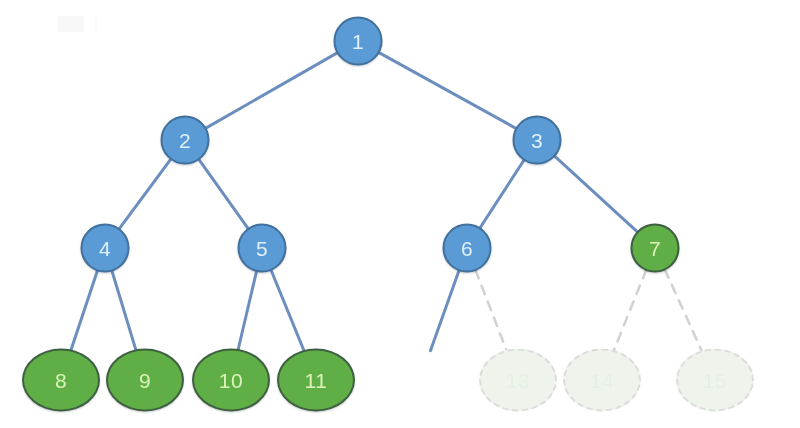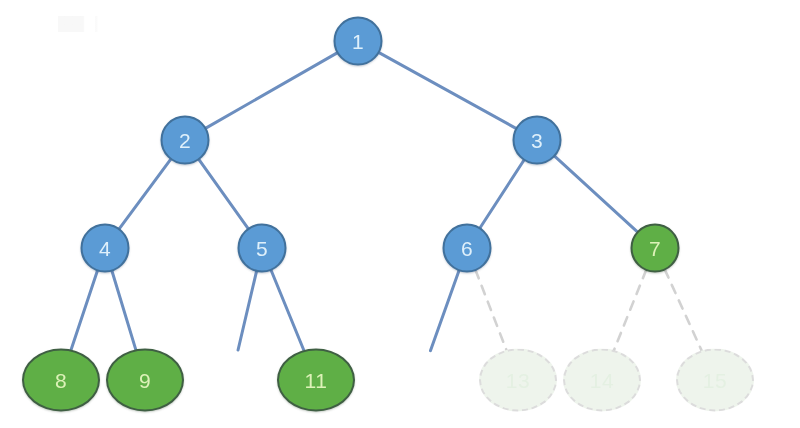--- a/index.html
+++ b/index.html
@@ -141,20 +141,23 @@
       </div>
       <div class="node green circle" style="left: 655px; top: 248px;">
         <span class="node-label">7</span>
       </div>
       <div class="node green ellipse" style="left: 61px; top: 380px;">
         <span class="node-label">8</span>
       </div>
       <div class="node green ellipse" style="left: 145px; top: 380px;">
         <span class="node-label">9</span>
       </div>
+      <div class="node green ellipse" style="left: 231px; top: 380px;">
+        <span class="node-label">10</span>
+      </div>
       <div class="node green ellipse" style="left: 316px; top: 380px;">
         <span class="node-label">11</span>
       </div>
       <div class="node ghost ellipse" style="left: 518px; top: 380px;">
         <span class="node-label">13</span>
       </div>
       <div class="node ghost ellipse" style="left: 602px; top: 380px;">
         <span class="node-label">14</span>
       </div>
       <div class="node ghost ellipse" style="left: 715px; top: 380px;">

